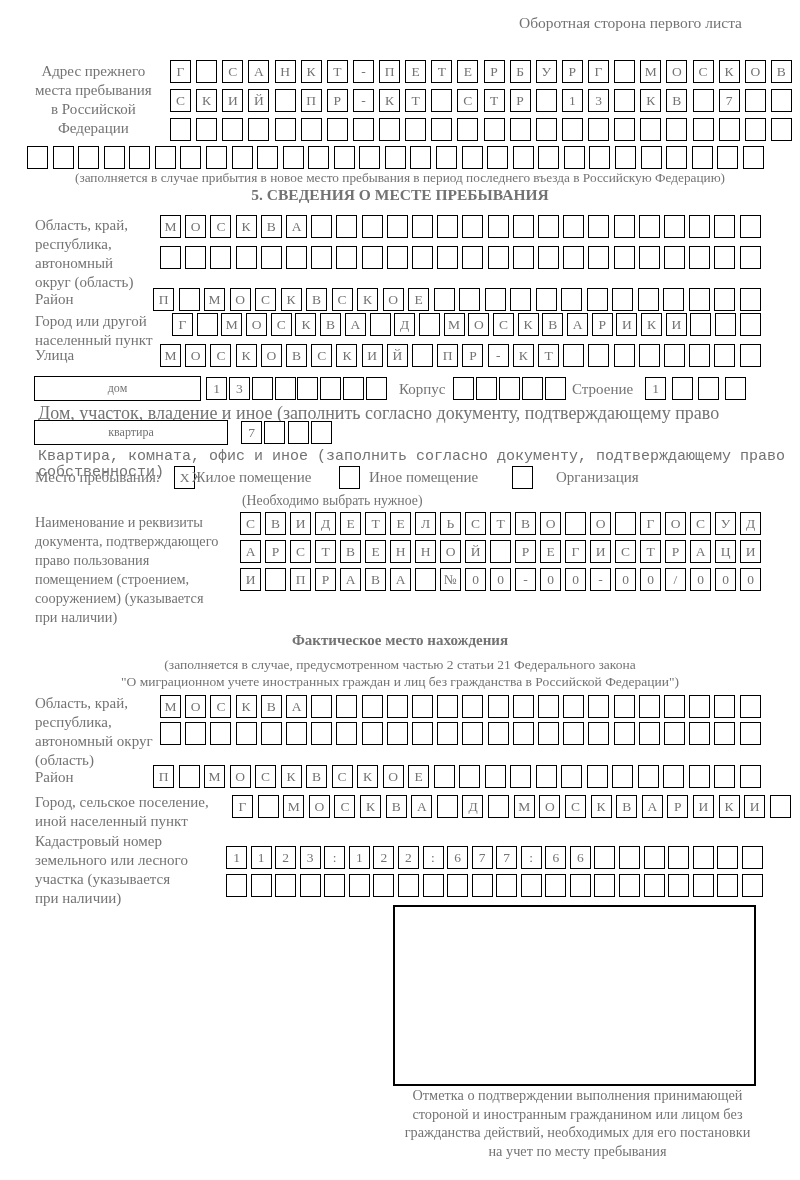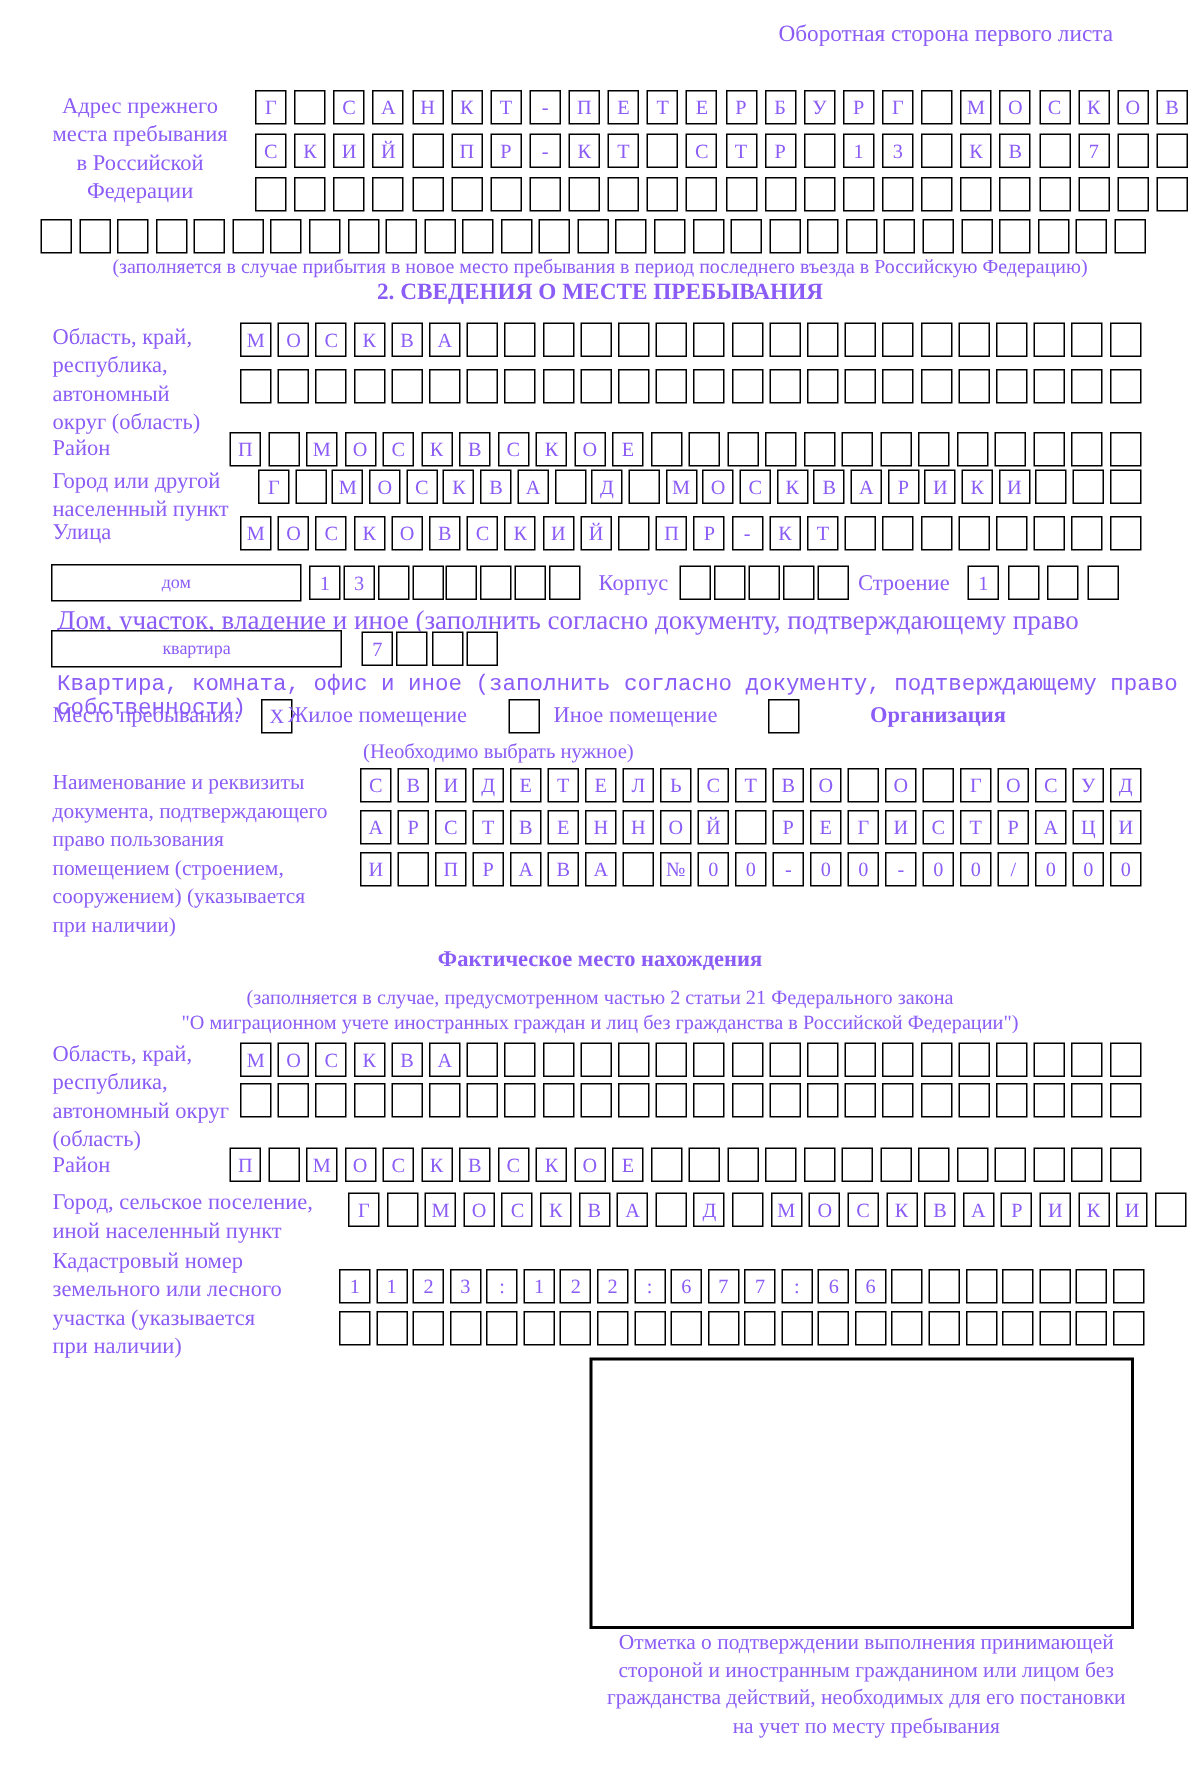--- a/index.html
+++ b/index.html
@@ -1,18 +1,18 @@
 <!DOCTYPE html>
 <html><head>
 <meta charset="utf-8">
 <style>
   html,body { margin:0; padding:0; background:#fff; }
   .page {
     position:relative; width:800px; height:1180px; background:#fff;
-    font-family:"Liberation Serif","DejaVu Serif",serif; color:#8b5cf6;
+    font-family:"Liberation Serif","DejaVu Serif",serif; color:#737373;
     overflow:hidden;
   }
   .abs { position:absolute; }
   .lbl { position:absolute; font-size:15px; line-height:19px; }
   .pre { white-space:pre-line; }
   .cap { position:absolute; font-size:13.3px; line-height:16px; }
   .center { left:0; width:800px; text-align:center; }
   .title { position:absolute; font-weight:bold; font-size:15.5px; }
   .boxrow { position:absolute; display:flex; justify-content:space-between; }
   .cb {
@@ -141,21 +141,21 @@
       <span class="cb"></span>
       <span class="cb"></span>
       <span class="cb"></span>
       <span class="cb"></span>
       <span class="cb"></span>
       <span class="cb"></span>
       <span class="cb"></span>
     </div>
   <div class="cap center" style="top:170px;">(заполняется в случае прибытия в новое место пребывания в период последнего въезда в Российскую Федерацию)</div>
 
-  <div class="title center" style="top:186px;">2. СВЕДЕНИЯ О МЕСТЕ ПРЕБЫВАНИЯ</div>
+  <div class="title center" style="top:186px;">5. СВЕДЕНИЯ О МЕСТЕ ПРЕБЫВАНИЯ</div>
 
   <div class="lbl pre" style="left:35px; top:216px;">Область, край,
 республика,
 автономный
 округ (область)</div>
   <div class="boxrow" style="left:160px; top:215px; width:601px;">
       <span class="cb">М</span>
       <span class="cb">О</span>
       <span class="cb">С</span>
       <span class="cb">К</span>
@@ -328,21 +328,21 @@
       <span class="cb"></span>
     </div>
   <div class="cap" style="left:38px; top:449px; font-size:15px;font-family:Liberation Mono, monospace;">Квартира, комната, офис и иное (заполнить согласно документу, подтверждающему право собственности)</div>
 
   <div class="lbl" style="left:35px; top:468px;">Место пребывания:</div>
   <span class="cb abs" style="left:174px; top:466px;">X</span>
   <div class="lbl" style="left:192px; top:468px;">Жилое помещение</div>
   <span class="cb abs" style="left:339px; top:466px;"></span>
   <div class="lbl" style="left:369px; top:468px;">Иное помещение</div>
   <span class="cb abs" style="left:512px; top:466px;"></span>
-  <div class="lbl" style="left:580px; top:468px;font-weight:bold;">Организация</div>
+  <div class="lbl" style="left:556px; top:468px;">Организация</div>
   <div class="cap" style="left:242px; top:493px; font-size:13.8px;">(Необходимо выбрать нужное)</div>
 
   <div class="lbl pre" style="left:35px; top:513px; font-size:14.3px; line-height:19px;">Наименование и реквизиты
 документа, подтверждающего
 право пользования
 помещением (строением,
 сооружением) (указывается
 при наличии)</div>
   <div class="boxrow" style="left:240px; top:512px; width:521px;">
       <span class="cb">С</span>

